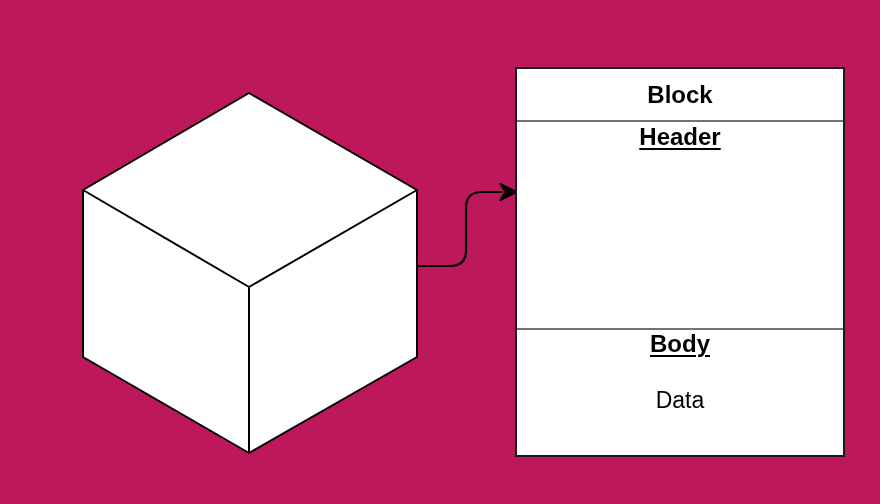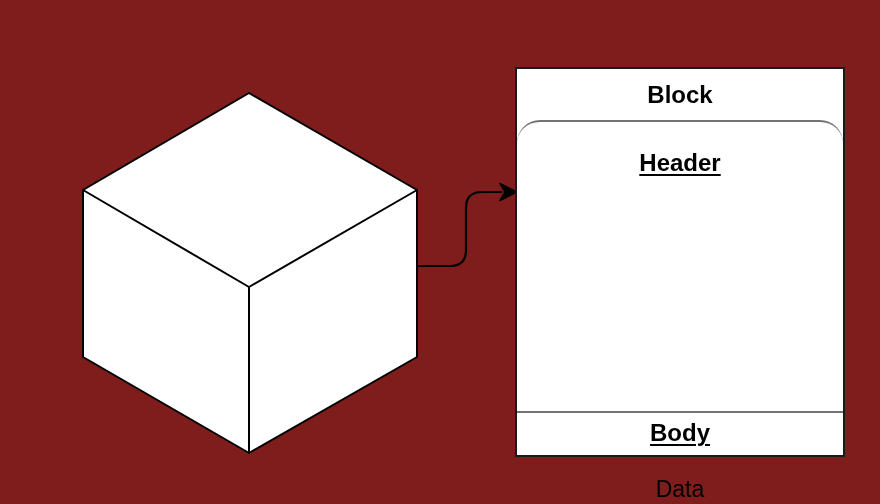--- a/index.html
+++ b/index.html
@@ -9,21 +9,21 @@
     height: 504px;
     background: #ffffff;
     font-family: "Liberation Sans", sans-serif;
     color: #000000;
     overflow: hidden;
   }
   .canvas {
     position: relative;
     width: 880px;
     height: 504px;
-    background: #7f1d1d;
+    background: #be185d;
   }
   .shape-layer {
     position: absolute;
     left: 0;
     top: 0;
     width: 880px;
     height: 504px;
   }
   .block-box {
     position: absolute;
@@ -41,22 +41,22 @@
     display: flex;
     align-items: center;
     justify-content: center;
     font-size: 24px;
     font-weight: bold;
   }
   .box-section {
     box-sizing: border-box;
     border-top: 2px solid #737373;
   }
-  .header-section { height: 291px; padding-top: 27px; border-radius: 23px; }
-  .body-section   { height: 108px; padding-top: 6px; }
+  .header-section { height: 208px; padding-top: 1px; }
+  .body-section   { height: 108px; padding-top: 0; }
   .section-heading {
     font-size: 24px;
     font-weight: bold;
     line-height: 28px;
     text-decoration: underline;
     text-decoration-thickness: 2px;
     text-underline-offset: 3px;
   }
   .field-list {
     margin-top: 28px;

